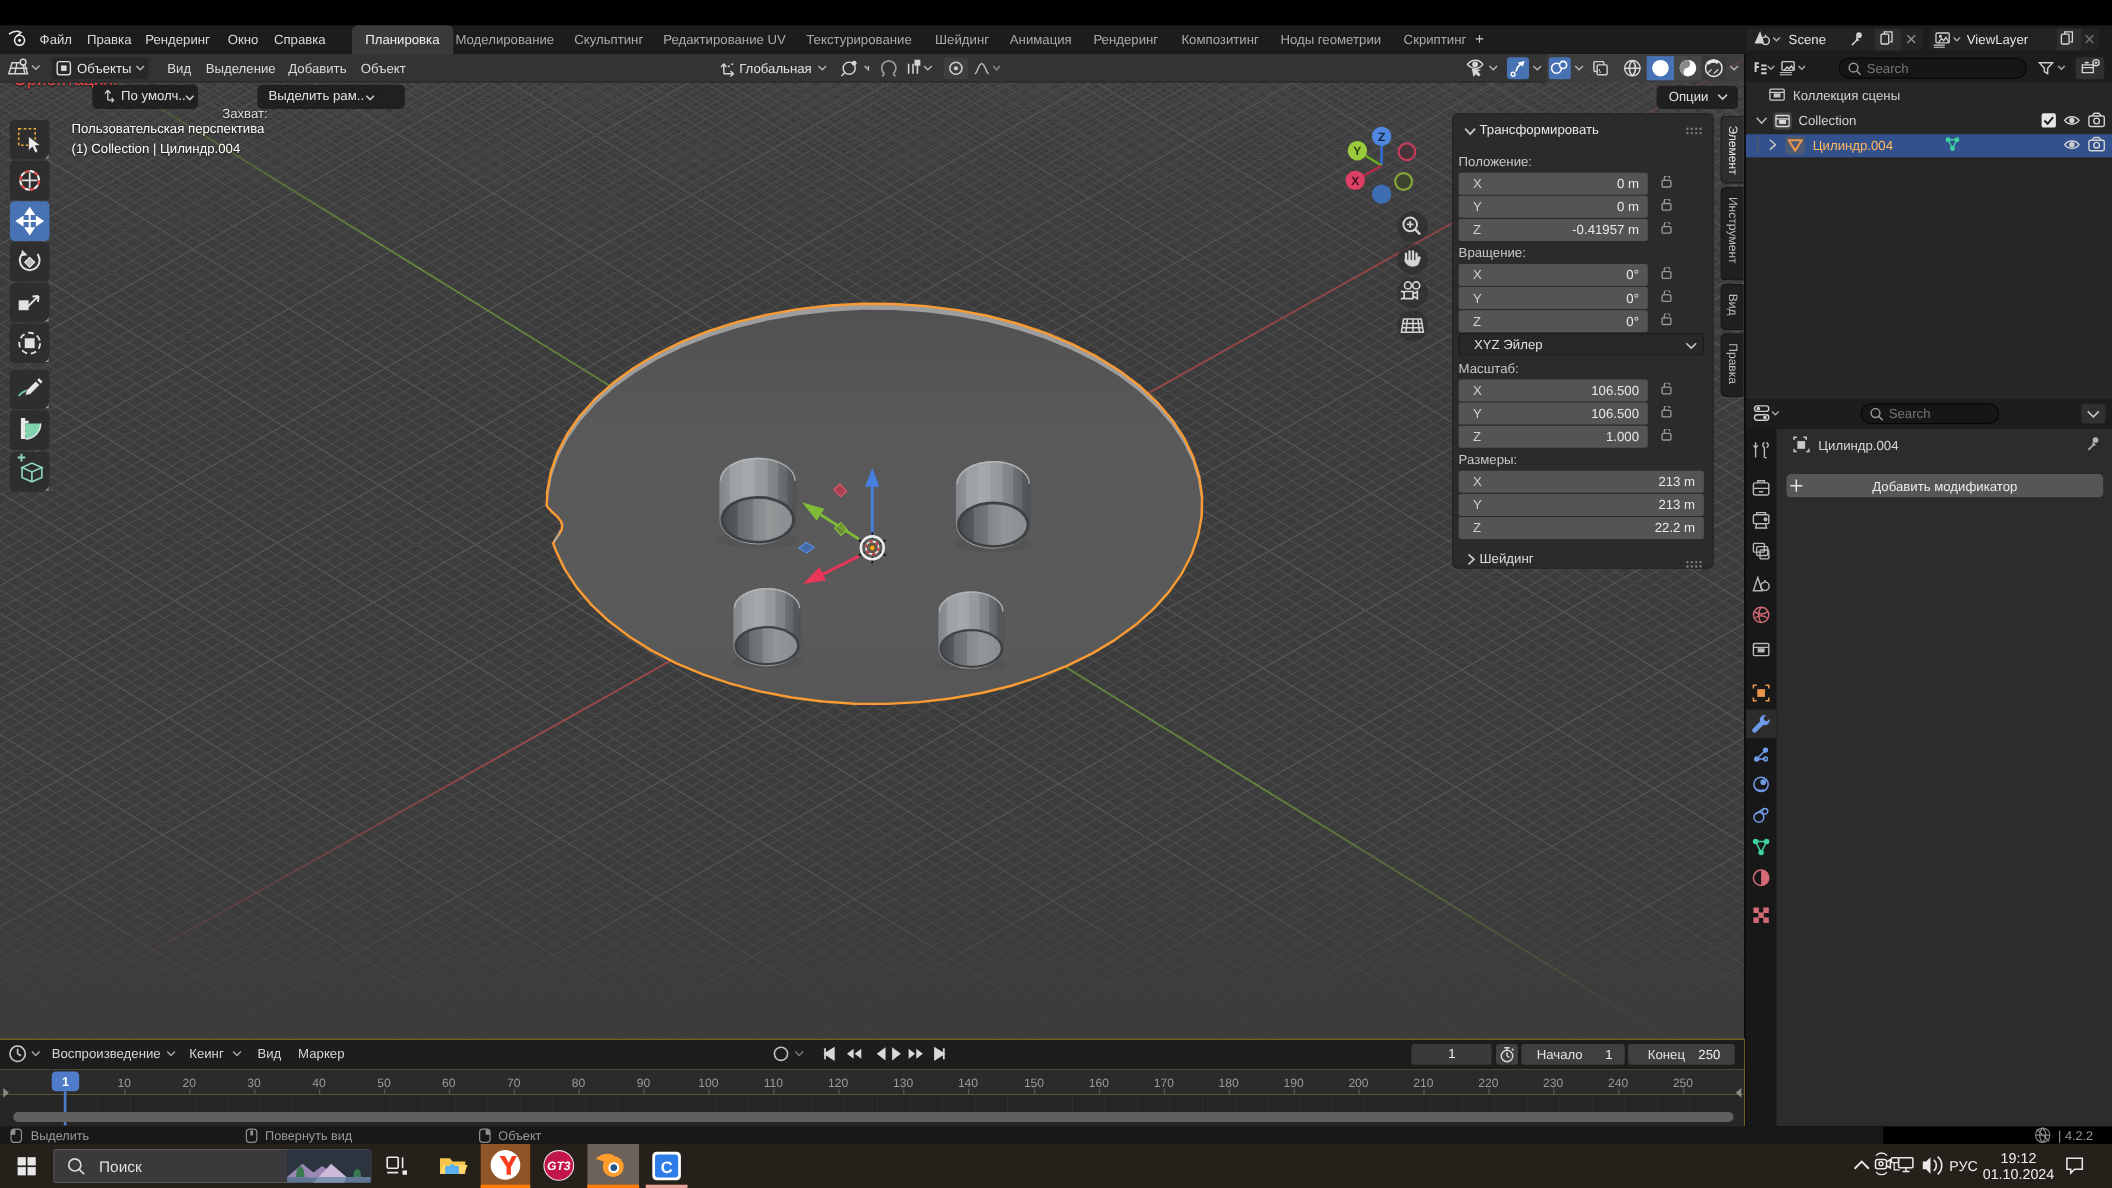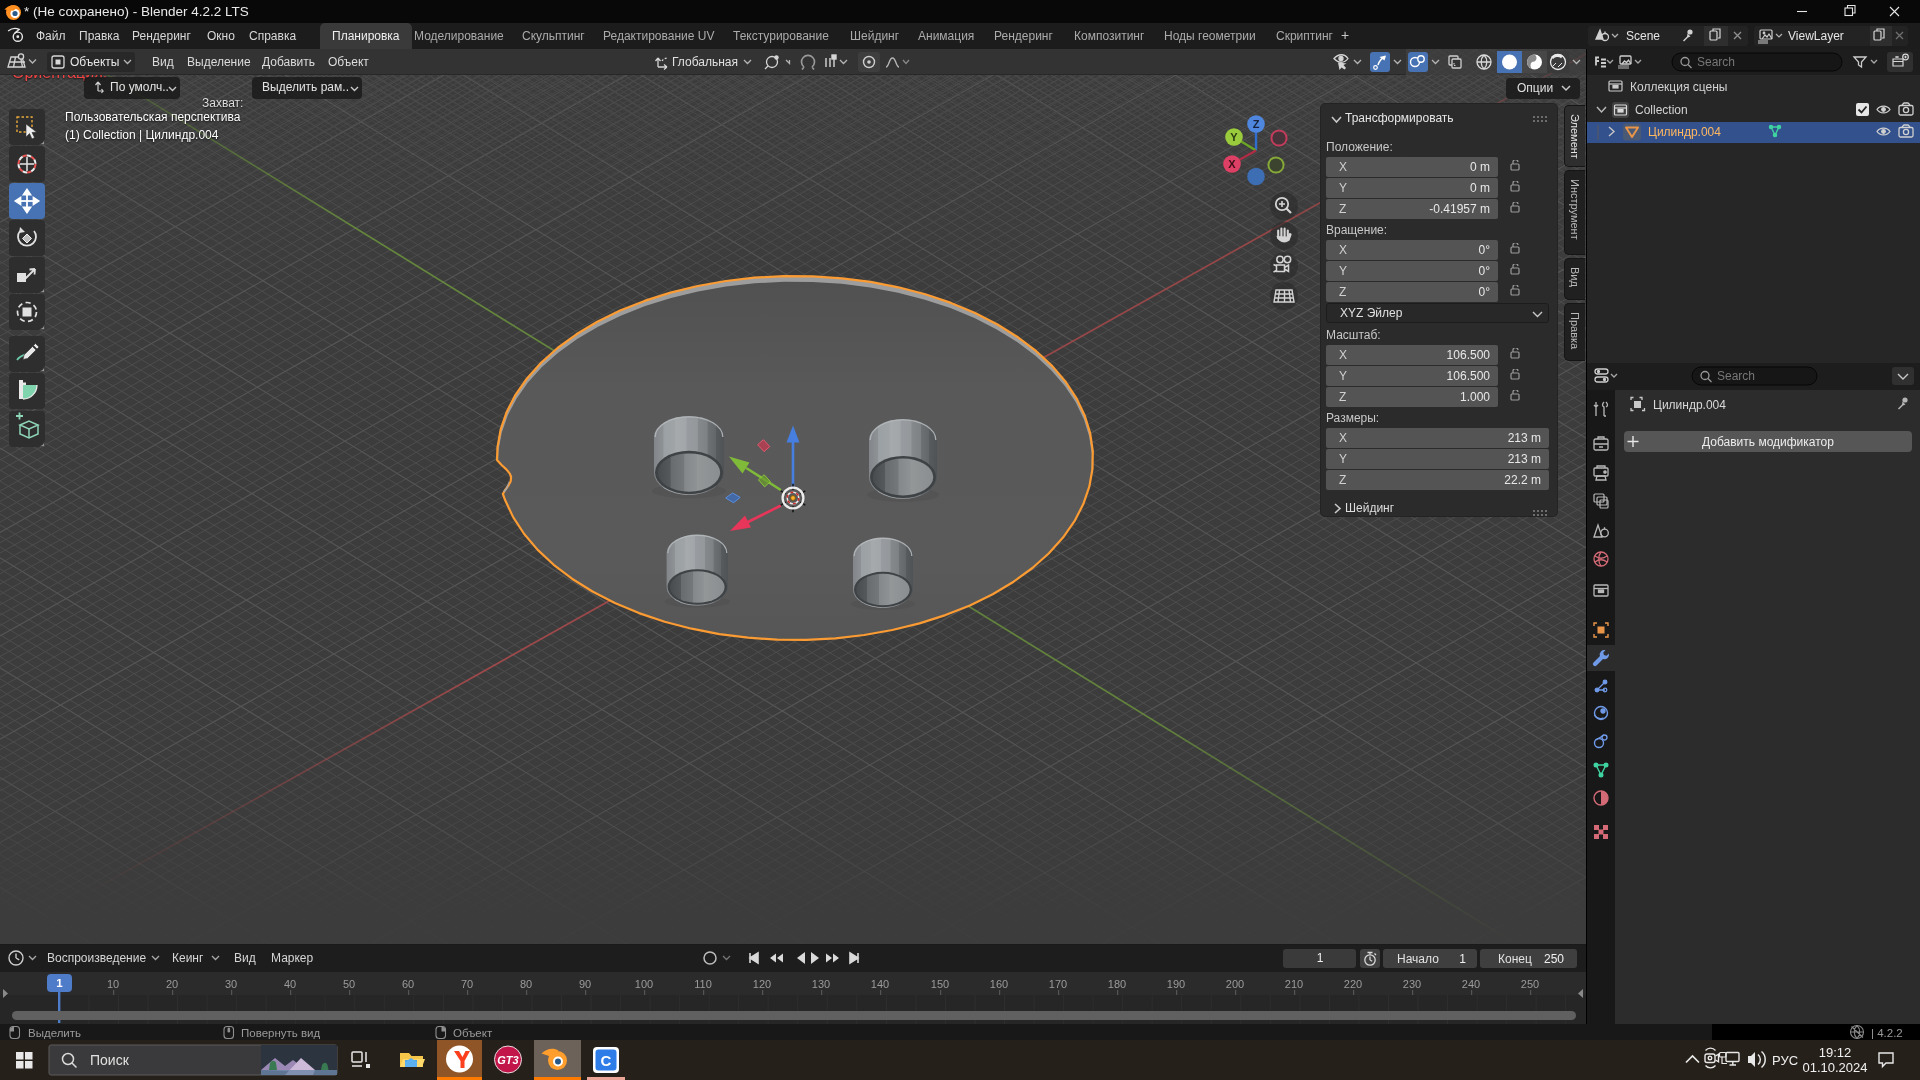--- a/index.html
+++ b/index.html
@@ -218,21 +218,21 @@
 
 <div class="abs sh" style="left:12px;top:64px;color:#ef4444;font-size:16px">Ориентация:</div>
 <div class="abs" style="left:84px;top:77px;width:96px;height:22px;background:rgba(24,24,24,0.8);border-radius:4px">
   <svg width="96" height="22">
         <path d="M14 5 v9 M14 5 l-2.5 3 M14 5 l2.5 3 M14 14 h5 l-1.5 -2 m1.5 2 l-1.5 2" stroke="#d0d0d0" stroke-width="1.2" fill="none"></path>
         <path d="M85 10 l3.5 3.5 3.5-3.5" stroke="#c8c8c8" stroke-width="1.4" fill="none"></path>
       </svg>
   <div class="abs" style="left:26px;top:3px;color:#e3e3e3;font-size:12px">По умолч..</div>
 </div>
 <div class="abs sh" style="left:202px;top:96px;color:#dedede;font-size:12px">Захват:</div>
-<div class="abs" style="left:252px;top:77px;width:110px;height:22px;background:rgba(24,24,24,0.8);border-radius:4px">
+<div class="abs" style="left:234px;top:77px;width:134px;height:22px;background:rgba(24,24,24,0.8);border-radius:4px">
   <div class="abs" style="left:10px;top:3px;color:#e3e3e3;font-size:12px">Выделить рам..</div>
   <svg width="110" height="22">
         <path d="M99 10 l3.5 3.5 3.5-3.5" stroke="#c8c8c8" stroke-width="1.4" fill="none"></path>
       </svg>
 </div>
 
 <div class="abs" style="left:1506px;top:78px;width:74px;height:21px;background:rgba(31,31,31,0.99);border-radius:4px">
  <div class="abs" style="left:11px;top:3px;color:#e0e0e0;font-size:12px">Опции</div>
  <svg width="74" height="21">
         <path d="M56 8 l4 4 4-4" stroke="#c8c8c8" stroke-width="1.5" fill="none"></path>
@@ -456,37 +456,20 @@
 <div class="vtab" style="top:170px;height:85px">
       <span style="top:8px">Инструмент</span>
     </div>
 <div class="vtab" style="top:258px;height:42px">
       <span style="top:8px">Вид</span>
     </div>
 <div class="vtab" style="top:303px;height:58px">
       <span style="top:8px">Правка</span>
     </div>
 
-<div id="titlebar" class="abs">
- <svg class="abs" width="1920" height="23">
-  <g transform="translate(5,3)">
-   <circle cx="8.5" cy="9.5" r="7.5" fill="#ff9021"></circle>
-   <circle cx="10" cy="10.5" r="4.6" fill="#fff"></circle>
-          <circle cx="10" cy="10.5" r="2.6" fill="#2a5b8a"></circle>
-   <path d="M1 6 C4 3 9 2.5 12 4 L8 7 Z" fill="#ff9021" stroke="#ff9021" stroke-width="1.5"></path>
-  </g>
-  <g stroke="#e6e6e6" stroke-width="1.1" fill="none">
-   <line x1="1797" y1="11.5" x2="1807" y2="11.5"></line>
-   <rect x="1845" y="8" width="7.5" height="7.5"></rect>
-          <path d="M1847.5 8 v-2.5 h7.5 v7.5 h-2.5"></path>
-   <path d="M1890 7 l9 9 m0 -9 l-9 9"></path>
-  </g>
- </svg>
- <div class="abs txt">* (Не сохранено) - Blender 4.2.2 LTS</div>
-</div>
 
 <div id="topbar" class="abs">
  <svg class="abs" width="60" height="26">
         <g transform="translate(9,4) scale(0.88)" fill="none" stroke="#e8e8e8" stroke-width="1.6">
           <circle cx="10" cy="11" r="5.2"></circle>
           <circle cx="10" cy="11" r="1.6" fill="#e8e8e8" stroke="none"></circle>
           <path d="M-1 4.5 C3 1.5 8 1 11.5 2.8 L6.5 7"></path>
         </g>
       </svg>
  <div class="menuitem" style="left:36px">Файл</div>

